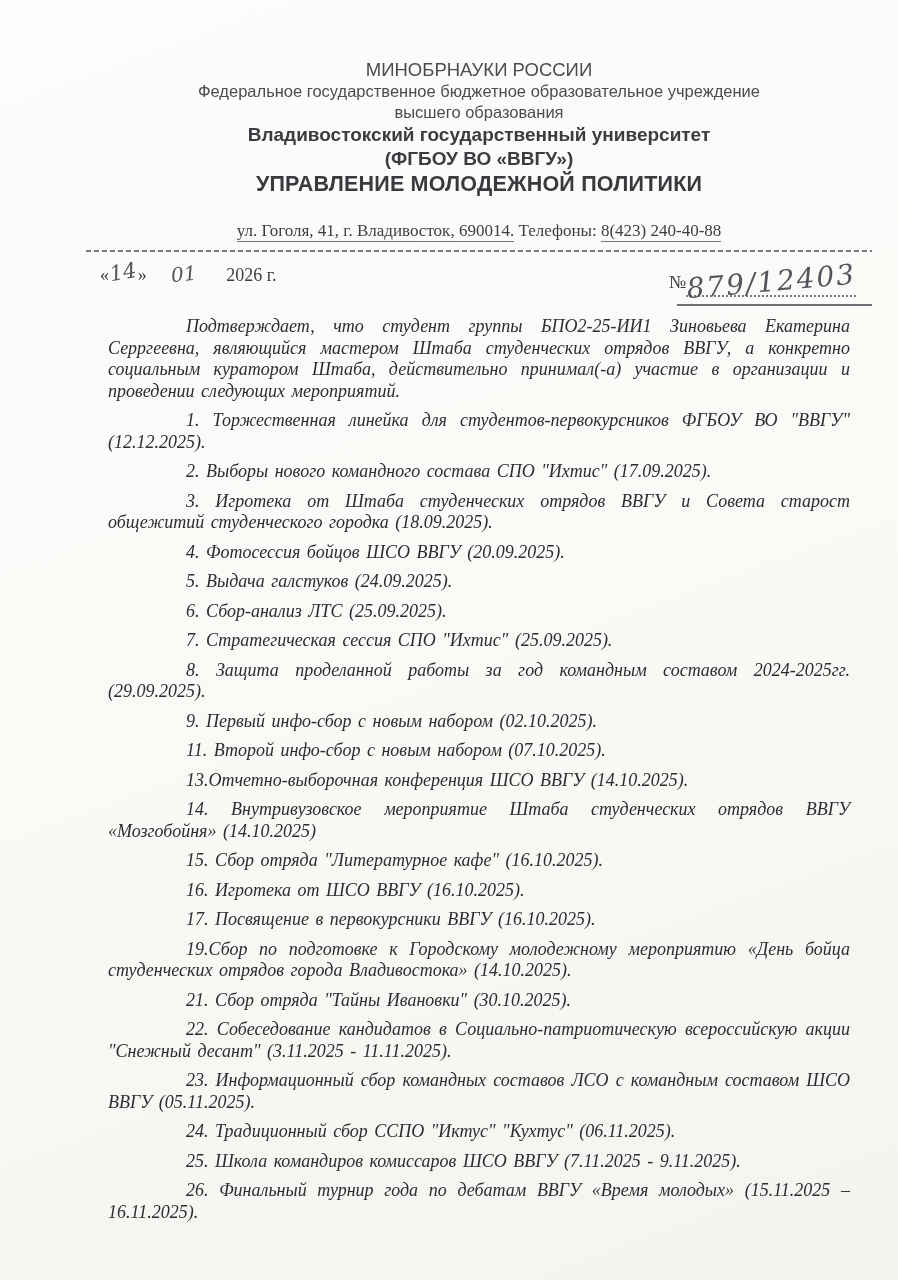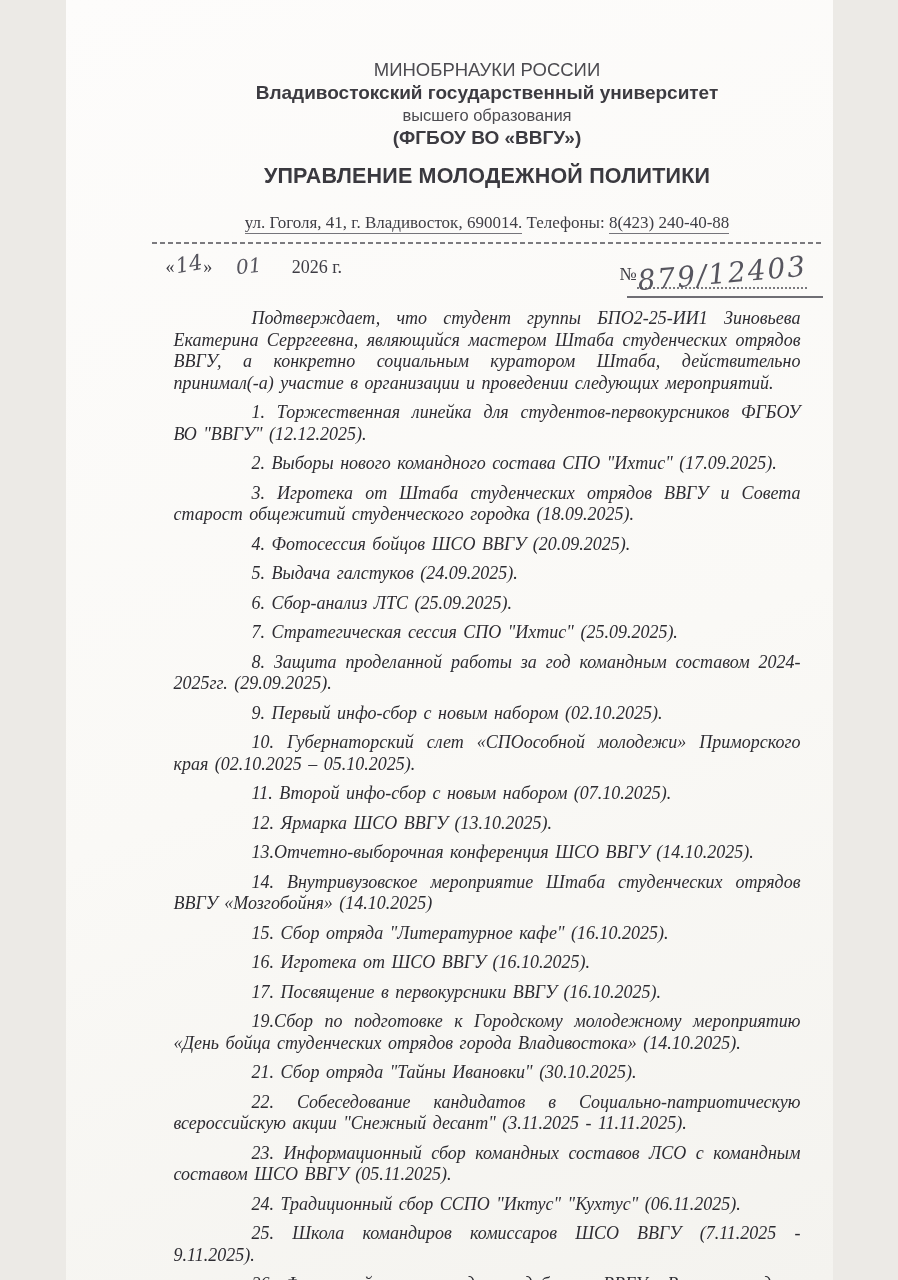--- a/index.html
+++ b/index.html
@@ -3,40 +3,40 @@
 <meta charset="utf-8">
 <title>Справка</title>
 <style>
   html,body{margin:0;padding:0;}
   body{
     background:#eceae6;
     font-family:"Liberation Serif", serif;
   }
   .page{
     position:relative;
-    width:767px;height:1280px;
+    width:898px;height:1280px;
     margin:0 auto;
     box-sizing:border-box;
-    padding:58px 24px 0 100px;
+    padding:58px 40px 0 100px;
     background:linear-gradient(160deg,#fdfcfb 0%,#faf9f6 55%,#f4f3ef 100%);
     color:#2d2c32;
     overflow:hidden;
   }
   
   .letterhead{text-align:center;}
   .h-sans{
     font-family:"Liberation Sans", sans-serif;
     font-size:18.5px;line-height:23px;color:#4c4b50;
   }
   .h-sans.sm{font-size:16.5px;line-height:21px;}
   .h-sans.bold{font-weight:bold;font-size:19px;line-height:24px;color:#3c3b41;}
   .dept{
     font-family:"Liberation Sans", sans-serif;
     font-weight:bold;font-size:21.5px;line-height:26px;
-    color:#3a393f;margin-top:13px;letter-spacing:.2px;
+    color:#3a393f;letter-spacing:.2px;
   }
   .address{
     font-size:17px;line-height:25px;color:#3e3d44;margin-top:21px;
   }
   .address .u{
     border-bottom:1.5px solid #75747a;
     padding-bottom:1px;
   }
   
   .dashes{
@@ -90,22 +90,23 @@
     word-spacing:2px;color:#2d2c32;font-style:italic;
   }
 </style>
 </head>
 <body>
 
 <div class="page">
 
   <header class="letterhead">
     <div class="h-sans">МИНОБРНАУКИ РОССИИ</div>
+    <div class="h-sans sm">Федеральное государственное бюджетное образовательное учреждение</div>
+    <div class="h-sans sm">высшего образования</div>
     <div class="h-sans bold">Владивостокский государственный университет</div>
-    <div class="h-sans sm">высшего образования</div>
     <div class="h-sans bold">(ФГБОУ ВО «ВВГУ»)</div>
     <div class="dept">УПРАВЛЕНИЕ МОЛОДЕЖНОЙ ПОЛИТИКИ</div>
     <div class="address">
       <span class="u">ул. Гоголя, 41, г. Владивосток, 690014.</span>
       <span>Телефоны:</span>
       <span class="u">8(423) 240-40-88</span>
     </div>
   </header>
 
   <div class="dashes"></div>
@@ -124,23 +125,21 @@
     <p class="para">Подтверждает, что студент группы БПО2-25-ИИ1 Зиновьева Екатерина Серргеевна, являющийся мастером Штаба студенческих отрядов ВВГУ, а конкретно социальным куратором Штаба, действительно принимал(-а) участие в организации и проведении следующих мероприятий.</p>
     <p class="para">1. Торжественная линейка для студентов-первокурсников ФГБОУ ВО "ВВГУ" (12.12.2025).</p>
     <p class="para">2. Выборы нового командного состава СПО "Ихтис" (17.09.2025).</p>
     <p class="para">3. Игротека от Штаба студенческих отрядов ВВГУ и Совета старост общежитий студенческого городка (18.09.2025).</p>
     <p class="para">4. Фотосессия бойцов ШСО ВВГУ (20.09.2025).</p>
     <p class="para">5. Выдача галстуков (24.09.2025).</p>
     <p class="para">6. Сбор-анализ ЛТС (25.09.2025).</p>
     <p class="para">7. Стратегическая сессия СПО "Ихтис" (25.09.2025).</p>
     <p class="para">8. Защита проделанной работы за год командным составом 2024-2025гг. (29.09.2025).</p>
     <p class="para">9. Первый инфо-сбор с новым набором (02.10.2025).</p>
-    <p class="para">10. Губернаторский слет «СПОособной молодежи» Приморского края (02.10.2025 – 05.10.2025).</p>
     <p class="para">11. Второй инфо-сбор с новым набором (07.10.2025).</p>
-    <p class="para">12. Ярмарка ШСО ВВГУ (13.10.2025).</p>
     <p class="para">13.Отчетно-выборочная конференция ШСО ВВГУ (14.10.2025).</p>
     <p class="para">14. Внутривузовское мероприятие Штаба студенческих отрядов ВВГУ «Мозгобойня» (14.10.2025)</p>
     <p class="para">15. Сбор отряда "Литературное кафе" (16.10.2025).</p>
     <p class="para">16. Игротека от ШСО ВВГУ (16.10.2025).</p>
     <p class="para">17. Посвящение в первокурсники ВВГУ (16.10.2025).</p>
     <p class="para">19.Сбор по подготовке к Городскому молодежному мероприятию «День бойца студенческих отрядов города Владивостока» (14.10.2025).</p>
     <p class="para">21. Сбор отряда "Тайны Ивановки" (30.10.2025).</p>
     <p class="para">22. Собеседование кандидатов в Социально-патриотическую всероссийскую акции "Снежный десант" (3.11.2025 - 11.11.2025).</p>
     <p class="para">23. Информационный сбор командных составов ЛСО с командным составом ШСО ВВГУ (05.11.2025).</p>
     <p class="para">24. Традиционный сбор ССПО "Иктус" "Кухтус" (06.11.2025).</p>

